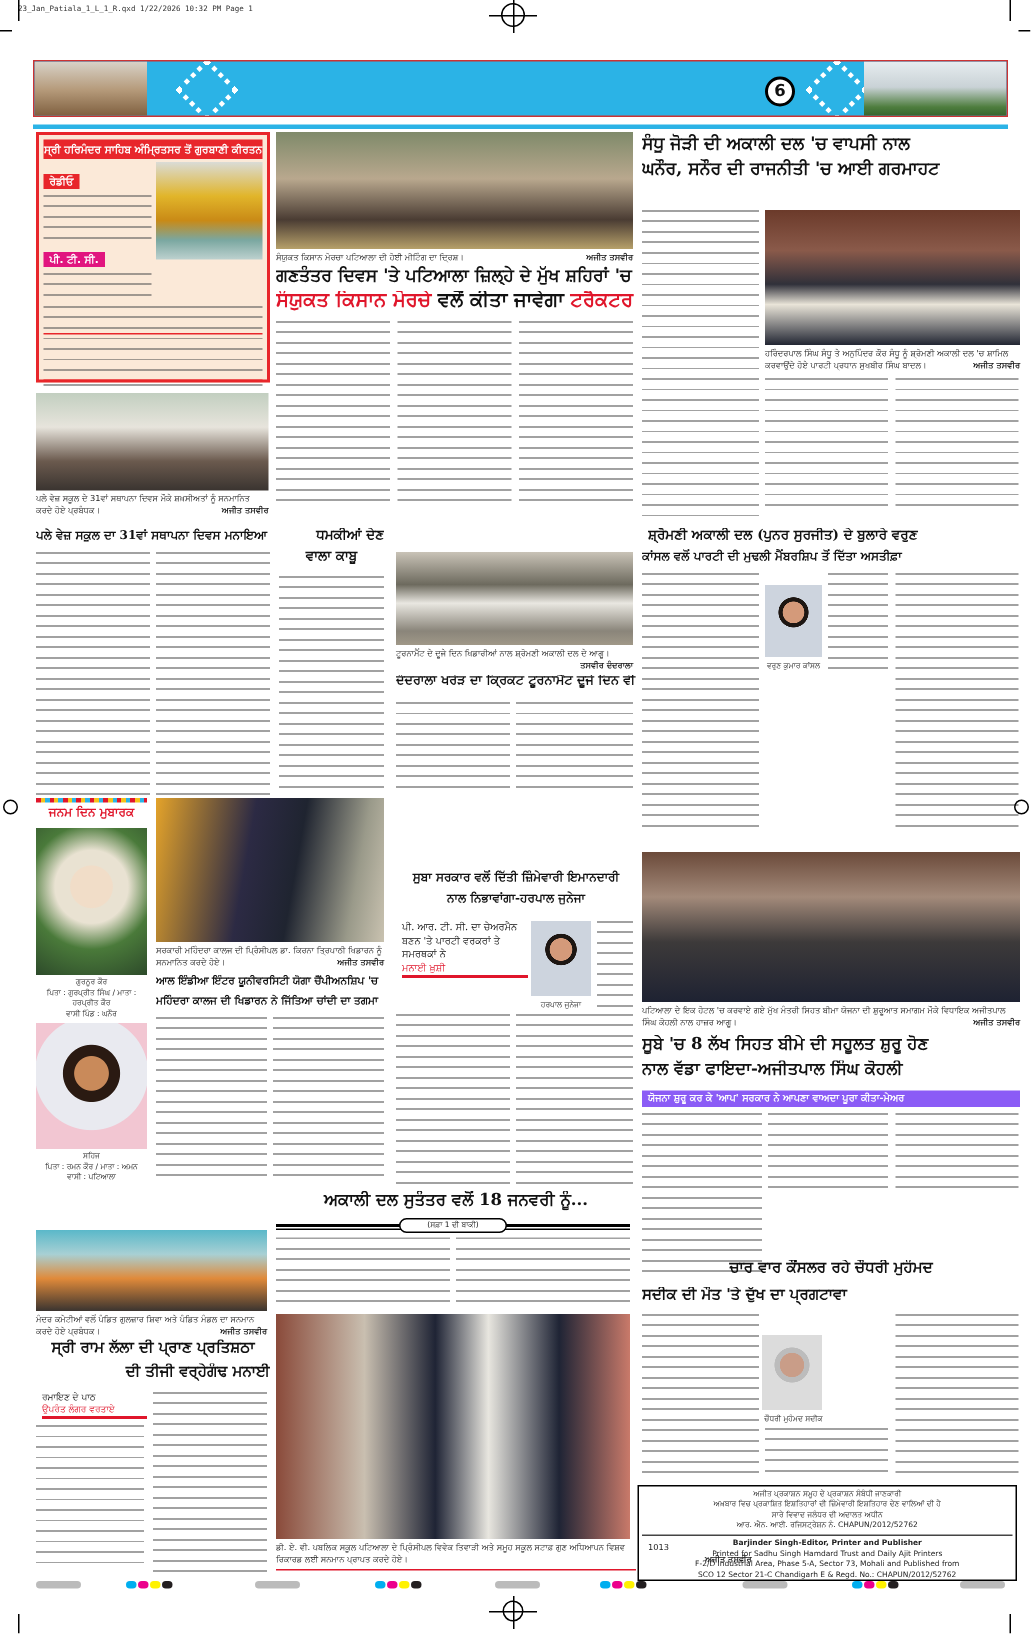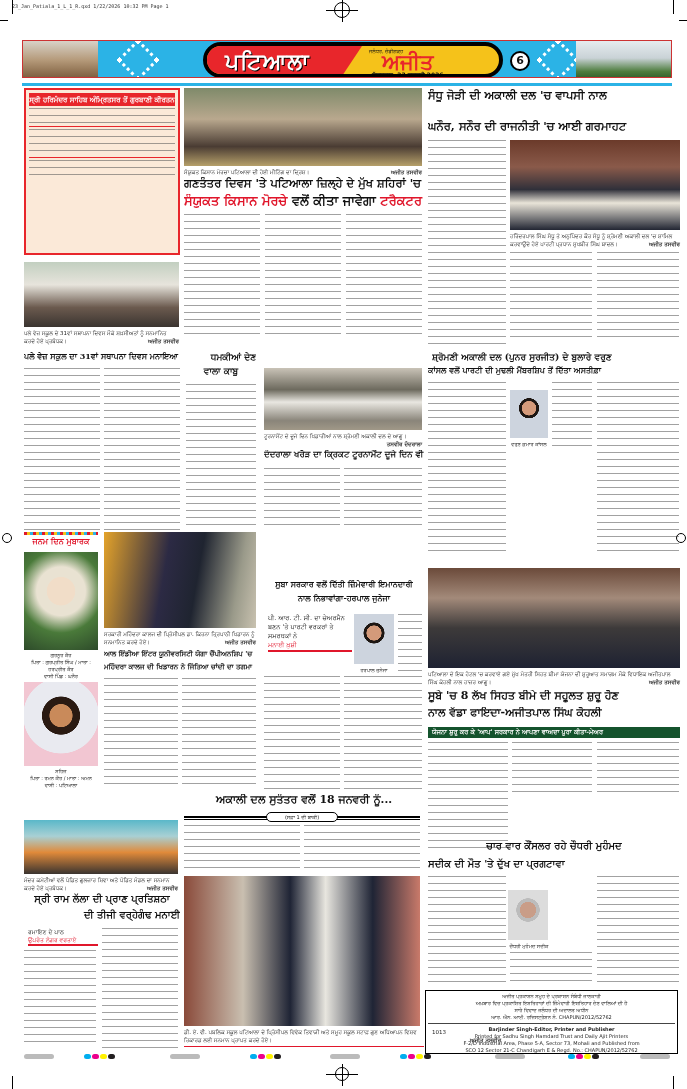--- a/index.html
+++ b/index.html
@@ -36,21 +36,21 @@
 .red{color:#e0162b}
 .txt{font-size:5px;line-height:7.3px;color:#333;text-align:justify;overflow:hidden;column-gap:6px}
 .txt:before{content:"";}
 .filler{background:repeating-linear-gradient(180deg,#555 0 1.2px,transparent 1.2px 7px);opacity:.55}
 
 .ggbox{left:24px;top:88px;width:156px;height:167px;border:2px solid #e8262b;background:#fbe9d8;padding:3px}
 .ggbox .title{background:#e8262b;color:#fff;font-size:7px;font-weight:bold;text-align:center;padding:2px 0;font-family:"DejaVu Serif",serif}
 .tag{display:inline-block;font-size:7px;font-weight:bold;color:#fff;padding:1px 4px;margin-top:3px}
 .tag.red{background:#e8262b;color:#fff}
 .tag.mag{background:#e1157f;color:#fff}
-.blue-banner{background:#14532d;color:#fff;font-weight:bold;font-family:"DejaVu Serif",serif;white-space:nowrap;overflow:hidden;padding:1px 4px}
+.blue-banner{background:#8b5cf6;color:#fff;font-weight:bold;font-family:"DejaVu Serif",serif;white-space:nowrap;overflow:hidden;padding:1px 4px}
 .sep{height:1px;background:#444}
 .colors{display:flex;gap:1px;align-items:center}
 .dot{width:7px;height:5px;border-radius:3px}
 .grey{width:30px;height:5px;border-radius:3px;background:#bbb}
 .imprint{left:425px;top:990px;width:253px;height:64px;border:1px solid #000;font-size:5px;line-height:7px;text-align:center;color:#222;padding:2px}
 .imprint .sep{margin:2px 0}
 .bullet{font-size:8px;line-height:11px;font-family:"DejaVu Serif",serif;color:#111}
 .subline{border-bottom:2px solid #e0162b}
 .hdrrule{height:4px;border-top:2px solid #000;border-bottom:1px solid #000}
 </style>
@@ -63,34 +63,36 @@
 <div class="abs crop" style="left:679px;top:20px;width:8px;height:1px"></div>
 <div class="abs crop" style="left:673px;top:0;width:1px;height:14px"></div>
 <div class="abs" style="left:334px;top:2px;width:16px;height:16px;border:1px solid #000;border-radius:50%"></div>
 <div class="abs crop" style="left:326px;top:10px;width:32px;height:1px"></div>
 <div class="abs crop" style="left:342px;top:0;width:1px;height:22px"></div>
 
 <div class="abs mast">
   <div class="photoL"></div>
   <div class="diam" style="left:100px"></div>
   <div class="diam" style="left:520px"></div>
-  <div class="pill">
-    <div class="pillL"></div>
-    <div class="city">ਪਟਿਆਲਾ</div>
-    <div class="small">ਜਲੰਧਰ, ਚੰਡੀਗੜ੍ਹ</div>
-    <div class="brand">ਅਜੀਤ</div>
-    <div class="date">ਸ਼ੁੱਕਰਵਾਰ, 23 ਜਨਵਰੀ 2026</div>
-  </div>
   <div class="pageno">6</div>
   <div class="photoR"></div>
 </div>
 <div class="abs blueline"></div>
 
 <div class="abs ggbox">
   <div class="title">ਸ੍ਰੀ ਹਰਿਮੰਦਰ ਸਾਹਿਬ ਅੰਮ੍ਰਿਤਸਰ ਤੋਂ ਗੁਰਬਾਣੀ ਕੀਰਤਨ</div>
+  <div style="display:flex;gap:3px;margin-top:2px">
+    <div style="width:72px">
+      <span class="tag red">ਰੇਡੀਓ</span>
+      <div class="filler" style="height:30px;margin-top:3px"></div>
+      <span class="tag mag">ਪੀ. ਟੀ. ਸੀ.</span>
+      <div class="filler" style="height:20px;margin-top:3px"></div>
+    </div>
+    <div class="photo golden" style="width:72px;height:65px"></div>
+  </div>
   <div class="filler" style="height:16px;margin-top:2px"></div>
   <div class="sep" style="background:#e8262b;margin:2px 0"></div>
   <div class="filler" style="height:26px"></div>
   <div class="sep" style="background:#e8262b;margin:2px 0"></div>
   <div class="filler" style="height:18px"></div>
 </div>
 
 <div class="abs photo crowd" style="left:184px;top:88px;width:238px;height:78px;background:linear-gradient(180deg,#7f8a6a 0%,#b9a88e 40%,#4a3c33 75%,#b6a06a 100%)"></div>
 <div class="abs cap" style="left:184px;top:168px;width:238px">
   <span class="credit">ਅਜੀਤ ਤਸਵੀਰ</span>
@@ -98,21 +100,21 @@
 </div>
 <div class="abs h1" style="left:184px;top:177px;width:240px;font-size:11.5px">ਗਣਤੰਤਰ ਦਿਵਸ 'ਤੇ ਪਟਿਆਲਾ ਜ਼ਿਲ੍ਹੇ ਦੇ ਮੁੱਖ ਸ਼ਹਿਰਾਂ 'ਚ</div>
 <div class="abs h1" style="left:184px;top:194px;width:240px;font-size:13px">
   <span class="red">ਸੰਯੁਕਤ ਕਿਸਾਨ ਮੋਰਚੇ</span><span> ਵਲੋਂ ਕੀਤਾ ਜਾਵੇਗਾ </span><span class="red">ਟਰੈਕਟਰ ਮਾਰਚ</span>
 </div>
 <div class="abs txt filler" style="left:184px;top:214px;width:76px;height:120px"></div>
 <div class="abs txt filler" style="left:265px;top:214px;width:76px;height:120px"></div>
 <div class="abs txt filler" style="left:346px;top:214px;width:76px;height:120px"></div>
 
 <div class="abs h1" style="left:428px;top:89px;width:252px;font-size:11.5px">ਸੰਧੂ ਜੋੜੀ ਦੀ ਅਕਾਲੀ ਦਲ 'ਚ ਵਾਪਸੀ ਨਾਲ</div>
-<div class="abs h1" style="left:428px;top:120px;width:252px;font-size:11.5px">ਘਨੌਰ, ਸਨੌਰ ਦੀ ਰਾਜਨੀਤੀ 'ਚ ਆਈ ਗਰਮਾਹਟ</div>
+<div class="abs h1" style="left:428px;top:106px;width:252px;font-size:11.5px">ਘਨੌਰ, ਸਨੌਰ ਦੀ ਰਾਜਨੀਤੀ 'ਚ ਆਈ ਗਰਮਾਹਟ</div>
 <div class="abs txt filler" style="left:428px;top:140px;width:78px;height:210px"></div>
 <div class="abs photo room" style="left:510px;top:140px;width:170px;height:90px"></div>
 <div class="abs cap" style="left:510px;top:232px;width:170px">
   <span>ਹਰਿੰਦਰਪਾਲ ਸਿੰਘ ਸੰਧੂ ਤੇ ਅਨੁਪਿੰਦਰ ਕੌਰ ਸੰਧੂ ਨੂੰ ਸ਼੍ਰੋਮਣੀ ਅਕਾਲੀ ਦਲ 'ਚ ਸ਼ਾਮਿਲ ਕਰਵਾਉਂਦੇ ਹੋਏ ਪਾਰਟੀ ਪ੍ਰਧਾਨ ਸੁਖਬੀਰ ਸਿੰਘ ਬਾਦਲ।</span>
   <span class="credit">ਅਜੀਤ ਤਸਵੀਰ</span>
 </div>
 <div class="abs txt filler" style="left:510px;top:252px;width:82px;height:90px"></div>
 <div class="abs txt filler" style="left:597px;top:252px;width:82px;height:90px"></div>
 
 <div class="abs photo" style="left:24px;top:262px;width:155px;height:65px;background:linear-gradient(180deg,#c2cfc0 0%,#e7e4dc 35%,#6b5a4e 70%,#3a3430 100%)"></div>

